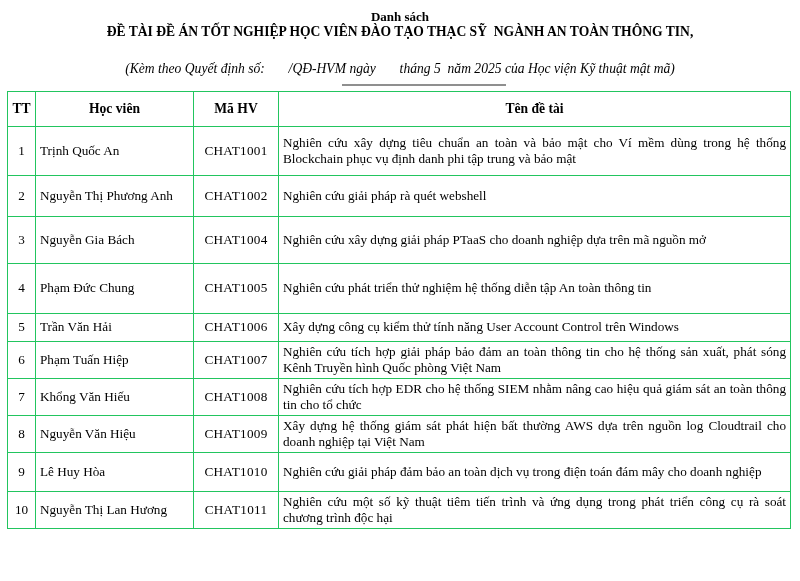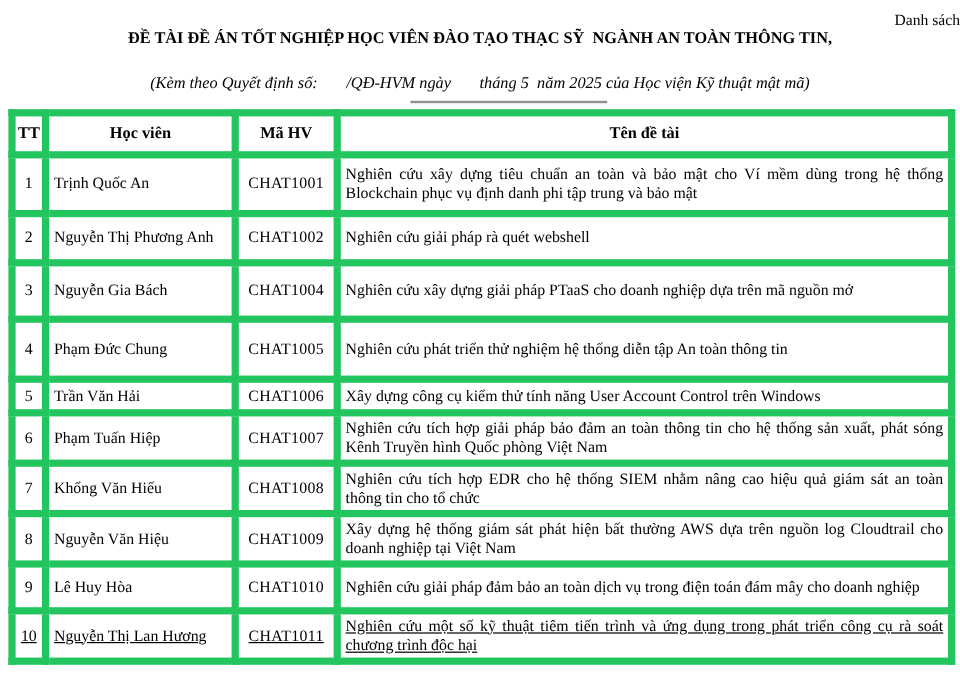--- a/index.html
+++ b/index.html
@@ -7,37 +7,37 @@
   body {
     width: 800px;
     height: 581px;
     background: #ffffff;
     color: #000000;
     font-family: "Liberation Serif", serif;
     position: relative;
     overflow: hidden;
   }
   .doc-header { text-align: center; padding-top: 9px; }
-  .t-small  { font-weight: normal; font-size: 13px;   line-height: 15px; white-space: pre; text-align: right; }
+  .t-small  { font-weight: bold; font-size: 13px;   line-height: 15px; white-space: pre; }
   .t-title  { font-weight: bold; font-size: 13.6px; line-height: 16.5px; white-space: pre; }
   .t-decree { font-style: italic; font-size: 13.6px; line-height: 17px; margin-top: 19px; white-space: pre; }
   .fill-underline {
     position: absolute;
     left: 342px; top: 84px;
     width: 164px; height: 2px;
     background: #8f8f8f;
   }
   table.doc-table {
     border-collapse: collapse;
     table-layout: fixed;
     width: 783px;
     margin: 14px 0 0 7px;
   }
   .doc-table th, .doc-table td {
-    border: 6px solid #22c55e;
+    border: 1px solid #22c55e;
     vertical-align: middle;
     overflow: hidden;
   }
   .doc-table th {
     font-weight: bold;
     font-size: 13.6px;
     text-align: center;
     height: 35px;
     padding: 2px;
   }
@@ -124,20 +124,20 @@
         <td class="td-name">Nguyễn Văn Hiệu</td>
         <td class="td-code">CHAT1009</td>
         <td class="td-topic">Xây dựng hệ thống giám sát phát hiện bất thường AWS dựa trên nguồn log Cloudtrail cho doanh nghiệp tại Việt Nam</td>
       </tr>
       <tr style="height: 39px;">
         <td class="td-tt">9</td>
         <td class="td-name">Lê Huy Hòa</td>
         <td class="td-code">CHAT1010</td>
         <td class="td-topic">Nghiên cứu giải pháp đảm bảo an toàn dịch vụ trong điện toán đám mây cho doanh nghiệp</td>
       </tr>
-      <tr style="height: 34px; text-decoration: underline;">
+      <tr style="height: 34px;">
         <td class="td-tt">10</td>
         <td class="td-name">Nguyễn Thị Lan Hương</td>
         <td class="td-code">CHAT1011</td>
         <td class="td-topic">Nghiên cứu một số kỹ thuật tiêm tiến trình và ứng dụng trong phát triển công cụ rà soát chương trình độc hại</td>
       </tr>
     </tbody>
 </table>
 
 </body></html>

